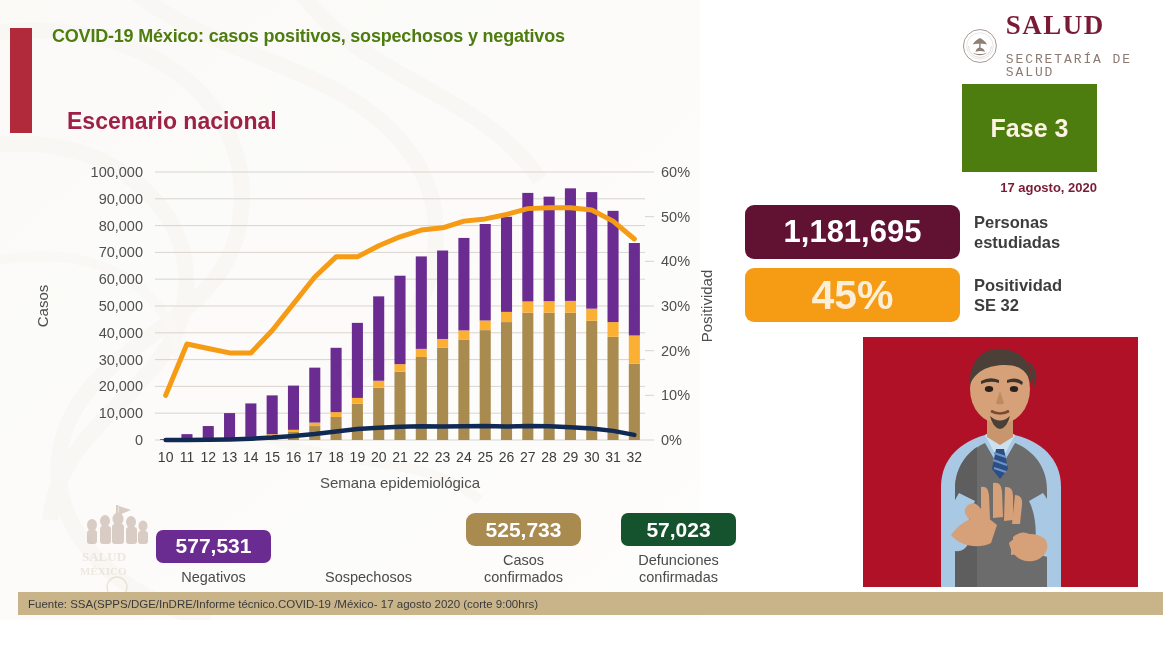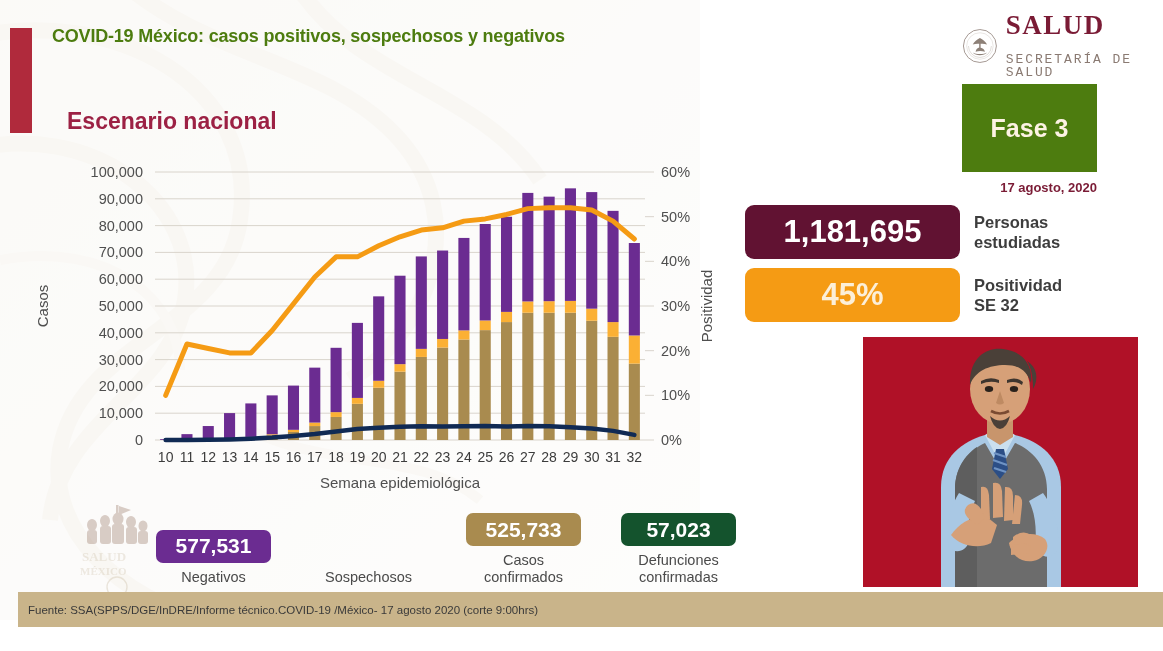--- a/index.html
+++ b/index.html
@@ -70,21 +70,21 @@
   }
   #stat-estudiadas { left: 745px; top: 205px; }
   #stat-positividad { left: 745px; top: 268px; }
   .stat-pill {
     border-radius: 9px; display: flex; align-items: center; justify-content: center;
     height: 54px;
   }
   #pill-estudiadas { width: 215px; background: #611232; align-items: center; }
   #pill-positividad { width: 215px; background: #F59B14; }
   #value-estudiadas { font-size: 31px; font-weight: bold; color: #ffffff; }
-  #value-positividad { font-size: 31px; font-weight: bold; color: #FCEFD8; }
+  #value-positividad { font-size: 41px; font-weight: bold; color: #FCEFD8; }
   .stat-caption { font-size: 16.5px; font-weight: bold; color: #3D3D3D; line-height: 1.22; }
 
   
   #interpreter-frame {
     position: absolute; left: 863px; top: 337px;
     width: 275px; height: 250px;
     background: #B01127; overflow: hidden; z-index: 4;
   }
   #interpreter-svg { width: 100%; height: 100%; display: block; }
 
@@ -111,21 +111,21 @@
     margin-top: 6px; font-size: 14.5px; color: #4A4A4A; line-height: 1.15;
   }
 
   #legend-emblem {
     position: absolute; left: 78px; top: 503px; width: 78px; height: 92px;
     opacity: .42; z-index: 3; pointer-events: none;
   }
 
   
   #footer {
-    position: absolute; left: 18px; top: 592px; width: 1145px; height: 35px;
+    position: absolute; left: 18px; top: 592px; width: 1145px; height: 23px;
     background: #C9B48A; display: flex; align-items: center; z-index: 5;
   }
   #footer-text {
     font-size: 11.5px; color: #3A3A3A; padding-left: 10px; white-space: nowrap;
   }
 </style>
 </head>
 <body>
 
 <svg id="watermark" viewBox="0 0 700 620">
@@ -420,21 +420,21 @@
       <div class="legend-caption">
         <div>Negativos</div>
       </div>
     </div>
     <div class="legend-item">
       <div class="legend-caption">
         <div>Sospechosos</div>
       </div>
     </div>
     <div class="legend-item">
-      <div class="legend-chip" style="background: rgb(169, 139, 79);">
+      <div class="legend-chip" style="background: rgb(169, 139, 79); border-radius: 9px;">
         <span>525,733</span>
       </div>
       <div class="legend-caption">
         <div>Casos</div>
         <div>confirmados</div>
       </div>
     </div>
     <div class="legend-item">
       <div class="legend-chip" style="background: #14532d;">
         <span>57,023</span>

